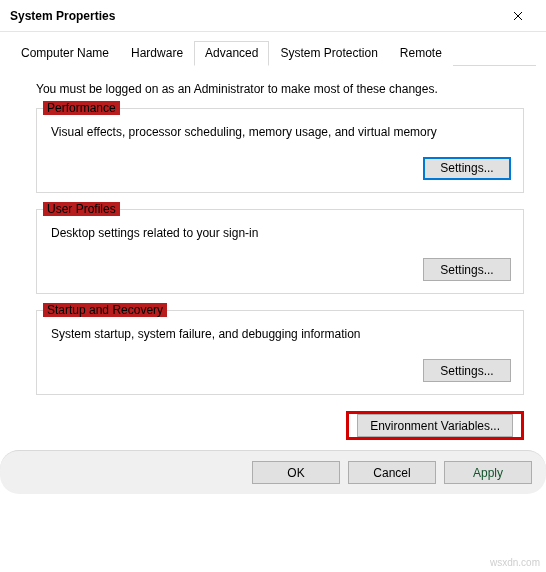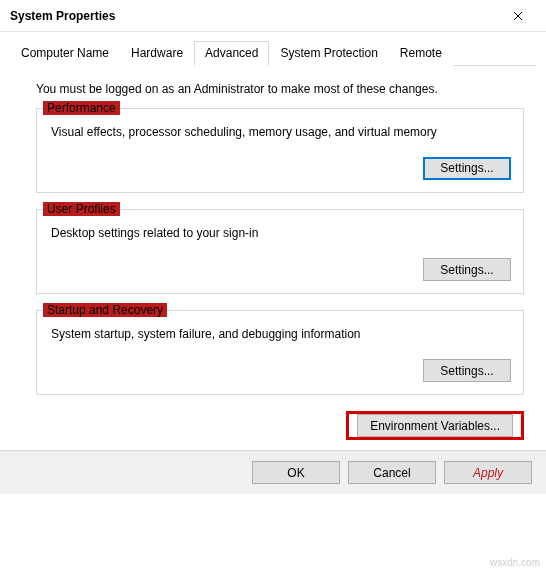--- a/index.html
+++ b/index.html
@@ -69,37 +69,38 @@
 .btn {
   min-width: 88px;
   height: 23px;
   padding: 0 12px;
   background: #e1e1e1;
   border: 1px solid #adadad;
   font: inherit;
   cursor: pointer;
 }
 .btn.focused { border: 2px solid #0078d7; padding: 0 11px; height: 23px; line-height: 19px; }
-.btn.disabled { color: #b91c1c; cursor: default; font-style: italic; }
+.btn.disabled { color: #14532d; cursor: default; }
 .envrow {
   display: flex;
   justify-content: flex-end;
   margin: 6px 22px 10px 22px;
 }
 .highlight {
   border: 3px solid #d40000;
   padding: 0 8px;
 }
 .footer {
   border-top: 1px solid #d9d9d9;
   background: #f0f0f0;
   padding: 10px 14px;
   display: flex;
   justify-content: flex-end;
   gap: 8px;
+  border-radius: 19px;
 }
 .watermark {
   position: absolute;
   bottom: 4px;
   right: 6px;
   font-size: 10px;
   color: #cfcfcf;
   pointer-events: none;
 }
 </style>

